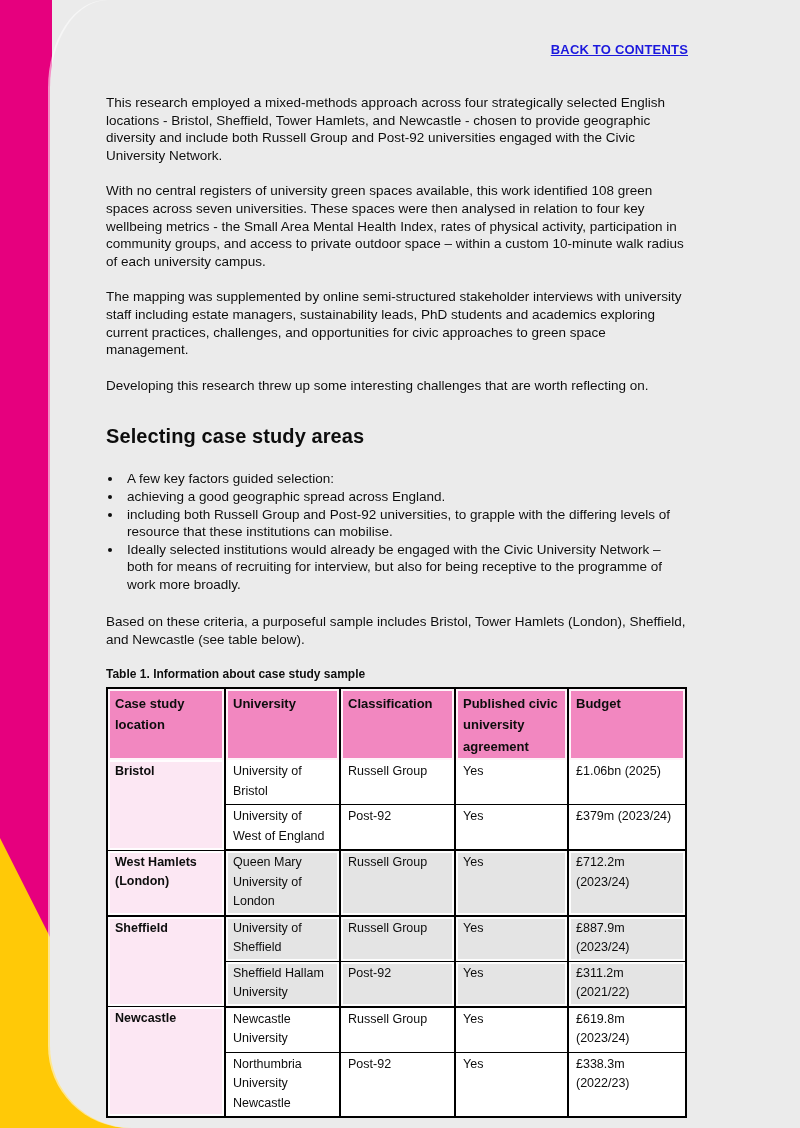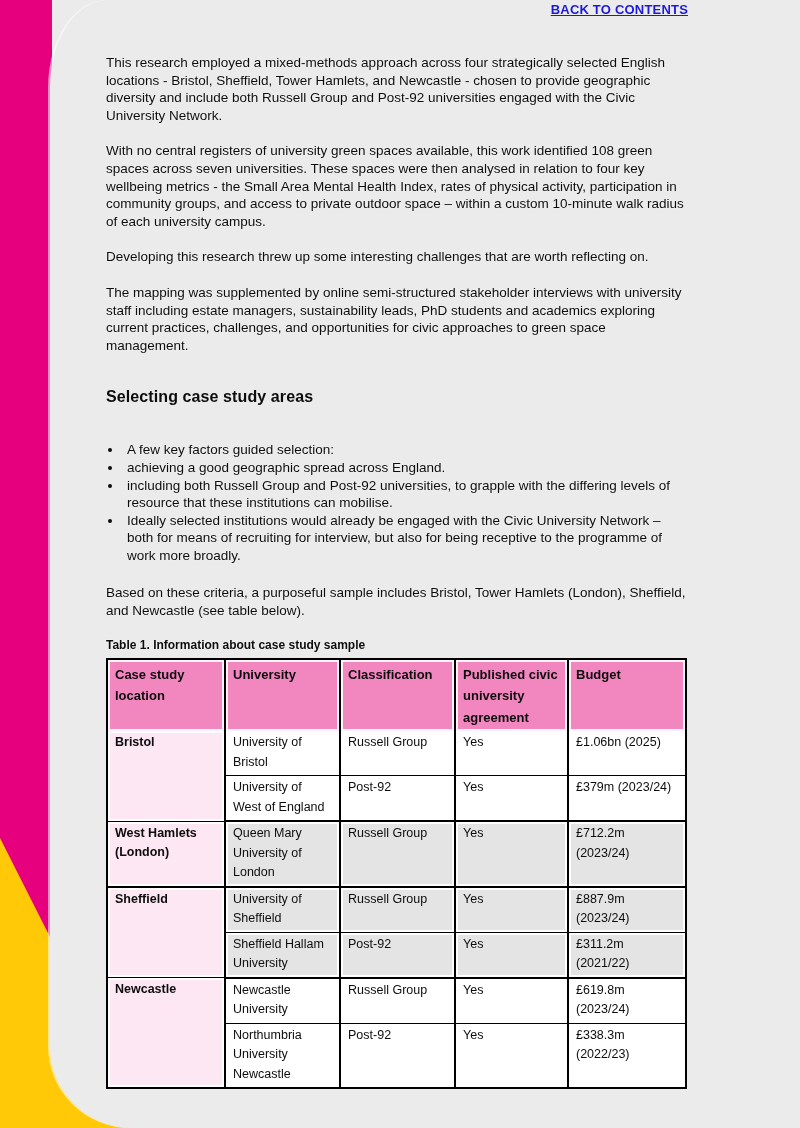--- a/index.html
+++ b/index.html
@@ -34,43 +34,43 @@
     border-bottom-left-radius: 82px 82px;
     box-shadow: -2px 0 0 rgba(255,255,255,0.55);
   }
 
   .content {
     position: absolute; left: 56px; top: 0;
     width: 582px;
     color: #0d0d0d;
   }
 
-  .back-link-row { text-align: right; }
+  .back-link-row { margin-top: 40px; text-align: right; }
   .back-link {
     font-size: 13px; font-weight: bold;
     color: var(--link_blue, #1c19dd);
     text-decoration: underline;
     letter-spacing: 0.2px;
     cursor: pointer;
   }
 
   .body-text, li {
     font-size: 13.5px;
     line-height: 17.6px;
     text-shadow: 0 0 2px rgba(255,255,255,0.65);
   }
   .p-first { margin-top: 36px; }
   .body-text { margin-bottom: 18px; }
 
   h1.section-heading {
-    font-size: 16px;
+    font-size: 20px;
     line-height: 25px;
     font-weight: bold;
     margin-top: 30px;
-    margin-bottom: 32px;
+    margin-bottom: 21px;
     letter-spacing: 0.1px;
   }
 
   ul.factors { margin: 0 0 20px 0; padding-left: 17px; }
   ul.factors li { padding-left: 4px; }
 
   .table-caption {
     font-size: 12px;
     font-weight: bold;
     margin-bottom: 6px;
@@ -123,22 +123,22 @@
   <div class="corner-yellow"></div>
   <div class="card">
     <div class="content">
 
       <div class="back-link-row">
         <a class="back-link" href="#">BACK TO CONTENTS</a>
       </div>
 
       <p class="body-text p-first">This research employed a mixed-methods approach across four strategically selected English locations - Bristol, Sheffield, Tower Hamlets, and Newcastle - chosen to provide geographic diversity and include both Russell Group and Post-92 universities engaged with the Civic University Network.</p>
       <p class="body-text">With no central registers of university green spaces available, this work identified 108 green spaces across seven universities. These spaces were then analysed in relation to four key wellbeing metrics - the Small Area Mental Health Index, rates of physical activity, participation in community groups, and access to private outdoor space – within a custom 10-minute walk radius of each university campus.</p>
+      <p class="body-text">The mapping was supplemented by online semi-structured stakeholder interviews with university staff including estate managers, sustainability leads, PhD students and academics exploring current practices, challenges, and opportunities for civic approaches to green space management.</p>
       <p class="body-text">Developing this research threw up some interesting challenges that are worth reflecting on.</p>
-      <p class="body-text">The mapping was supplemented by online semi-structured stakeholder interviews with university staff including estate managers, sustainability leads, PhD students and academics exploring current practices, challenges, and opportunities for civic approaches to green space management.</p>
 
       <h1 class="section-heading">Selecting case study areas</h1>
 
       <ul class="factors">
         <li>A few key factors guided selection:</li>
         <li>achieving a good geographic spread across England.</li>
         <li>including both Russell Group and Post-92 universities, to grapple with the differing levels of resource that these institutions can mobilise.</li>
         <li>Ideally selected institutions would already be engaged with the Civic University Network – both for means of recruiting for interview, but also for being receptive to the programme of work more broadly.</li>
       </ul>
 

